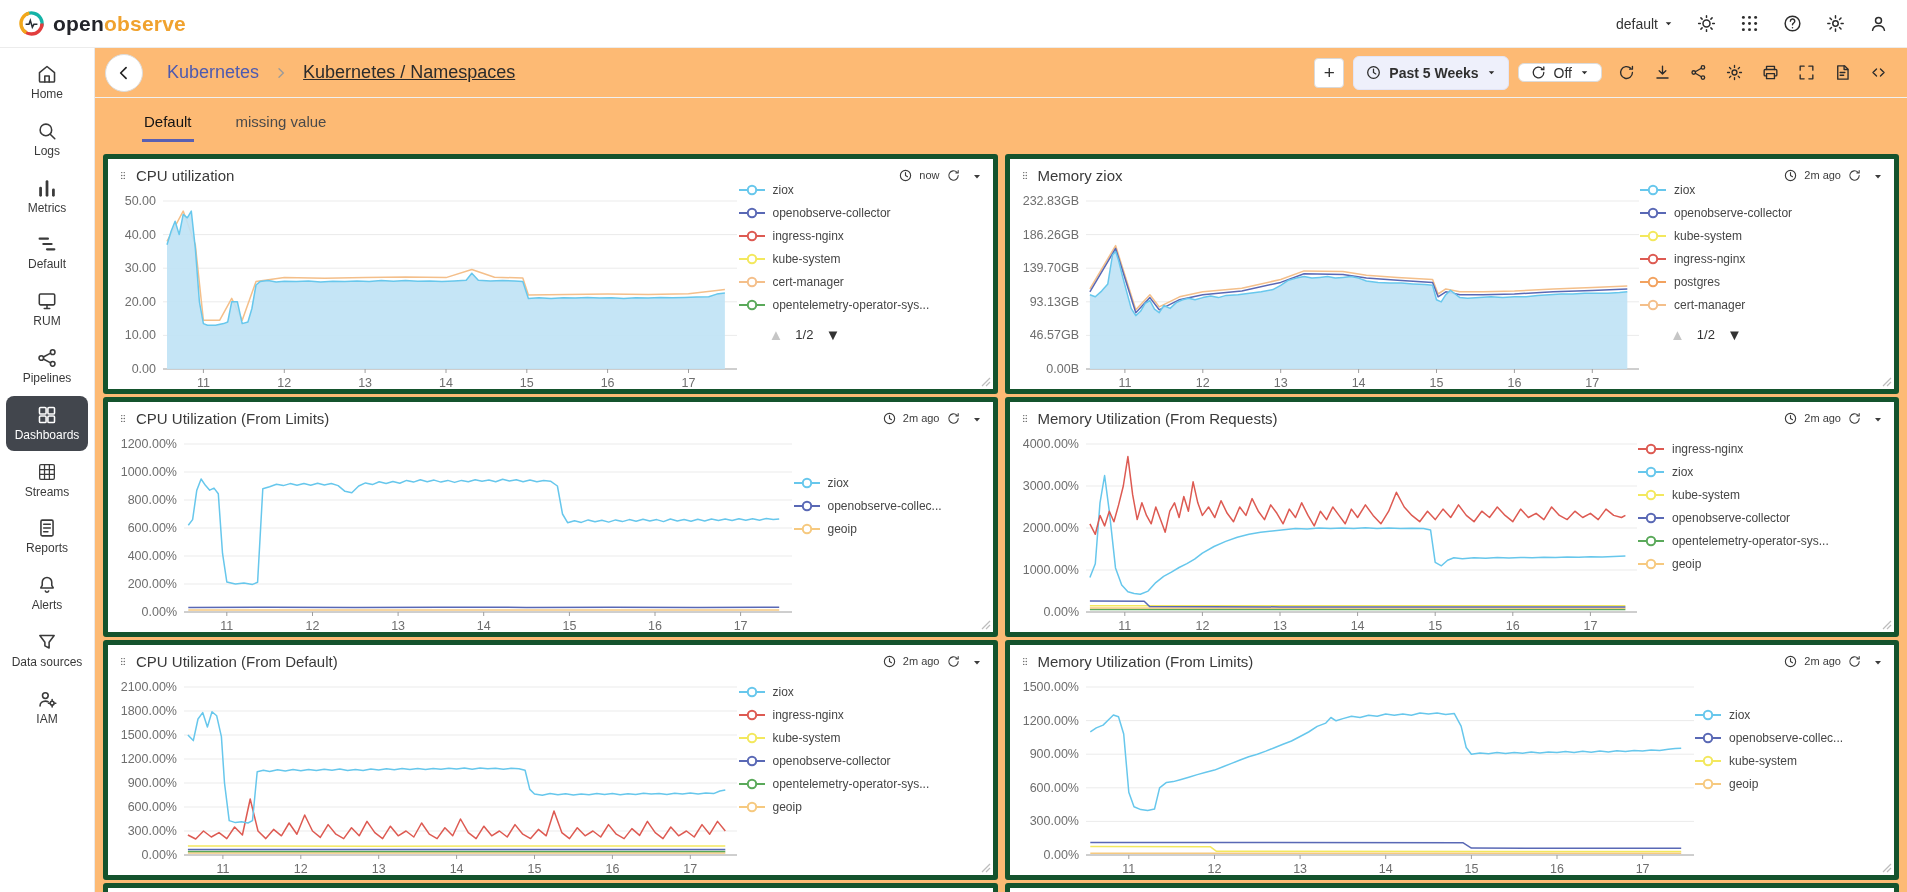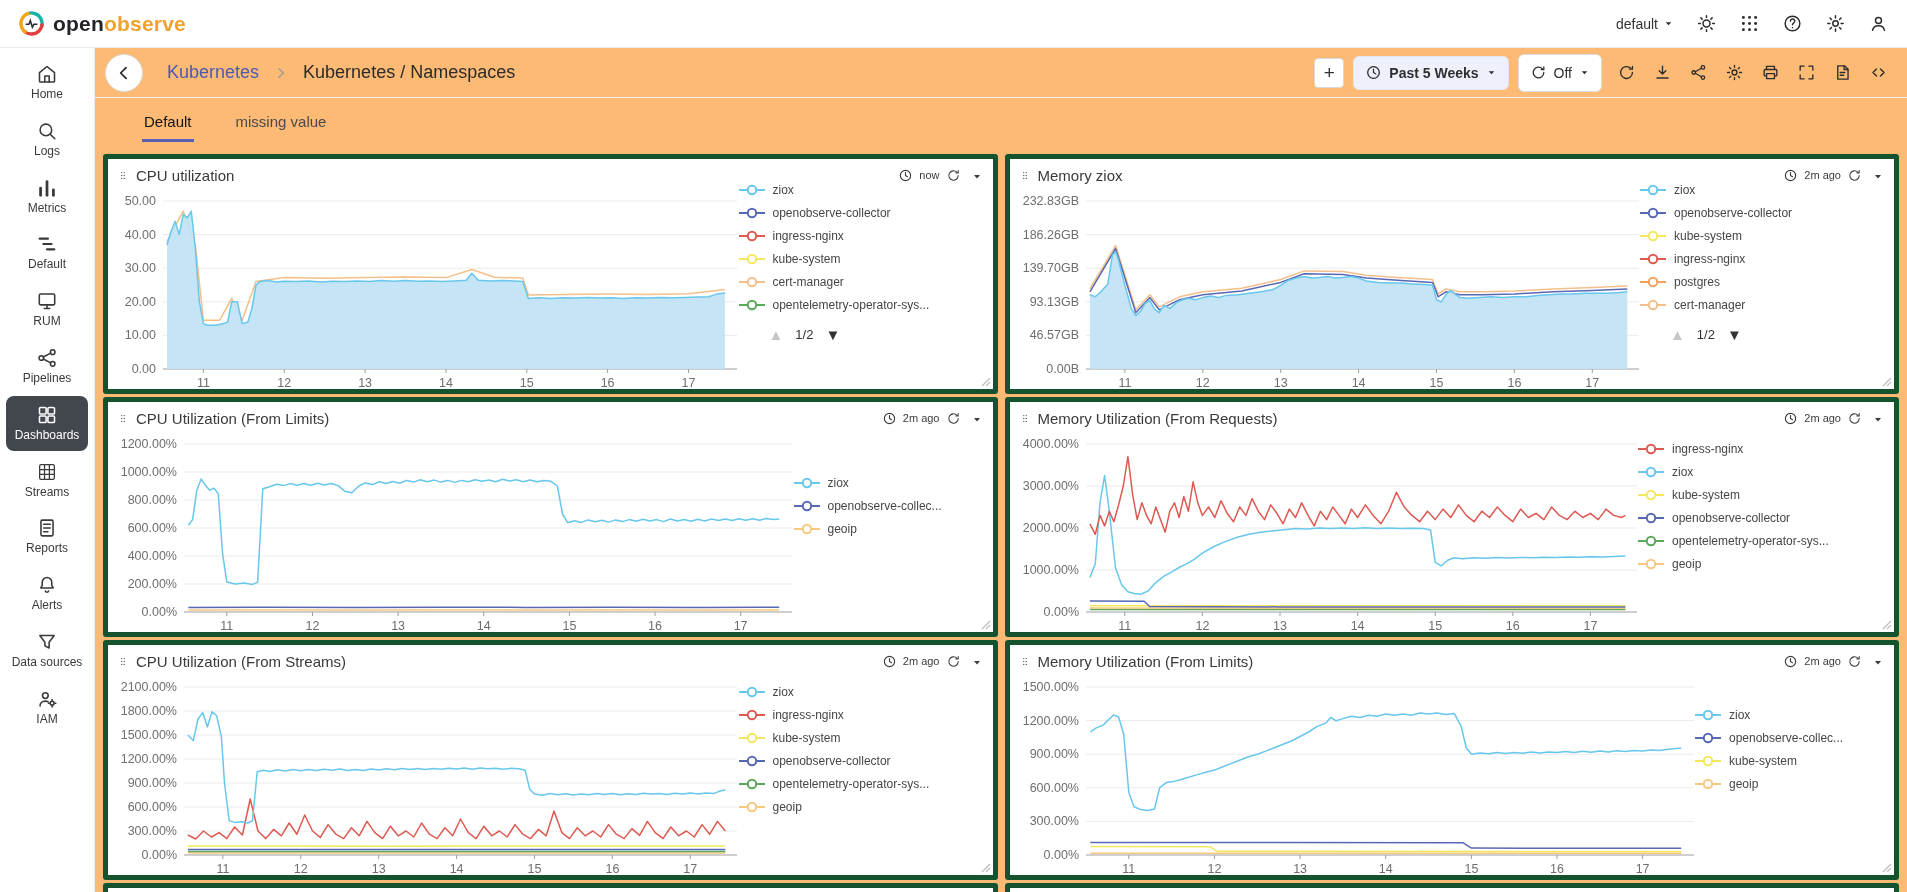--- a/index.html
+++ b/index.html
@@ -27,27 +27,27 @@
 
   
   .main { position:absolute; left:95px; top:48px; right:0; bottom:0; overflow:hidden; background:#fdba74; }
   .toolbar { height:50px; display:flex; align-items:center; padding:0 14px 0 10px; gap:8px;
     border-bottom:1px solid #f0f0f0; }
   .back-btn { width:38px; height:38px; border:1px solid #dcdcdc; border-radius:50%; background:#fff;
     display:flex; align-items:center; justify-content:center; cursor:pointer; flex:none; }
   .back-btn svg { width:20px; height:20px; color:#222; }
   .crumb-link { font-size:18px; color:#4d5ab0; margin-left:16px; cursor:pointer; }
   .crumb-sep { width:16px; height:16px; color:#9a9a9a; margin:0 6px; }
-  .crumb-current { font-size:18px; color:#2b2b2b; }
+  .crumb-current { font-size:18px; color:#2b2b2b;text-decoration:underline; }
   .toolbar-right { margin-left:auto; display:flex; align-items:center; gap:9px; }
   .btn-plus { width:30px; height:30px; border:1px solid #d9d9d9; border-radius:4px; background:#fff;
     font-size:19px; color:#333; display:flex; align-items:center; justify-content:center; cursor:pointer; }
   .btn-time { height:34px; background:#eef0fb; border:1px solid #e2e5f6; border-radius:6px;
     display:flex; align-items:center; gap:7px; padding:0 11px; font-size:14px; font-weight:600; color:#2f2f2f; cursor:pointer; }
-  .btn-off { height:38px; background:#fff; border:1px solid #dcdcdc; border-radius:6px;
+  .btn-off { height:19px; background:#fff; border:1px solid #dcdcdc; border-radius:6px;
     display:flex; align-items:center; gap:7px; padding:0 11px; font-size:14px; color:#2f2f2f; cursor:pointer; }
   .btn-time svg, .btn-off svg { width:17px; height:17px; color:#2c2c2c; }
   .caret9 { width:11px !important; height:11px !important; }
   .tool-icon { width:30px; height:30px; display:flex; align-items:center; justify-content:center; cursor:pointer; }
   .tool-icon svg { width:19px; height:19px; color:#2c2c2c; }
 
   .tabs { height:44px; display:flex; align-items:flex-end; padding-left:47px; gap:40px; }
   .tab { font-size:15px; padding:10px 2px 9px 2px; color:#4a4a4a; border-bottom:3px solid transparent; cursor:pointer; }
   .tab.active { color:#131313; border-bottom-color:#5960b2; }
 
@@ -825,21 +825,21 @@
               <g fill="currentColor">
                 <circle cx="9" cy="5" r="1.6"></circle>
                 <circle cx="15" cy="5" r="1.6"></circle>
                 <circle cx="9" cy="12" r="1.6"></circle>
                 <circle cx="15" cy="12" r="1.6"></circle>
                 <circle cx="9" cy="19" r="1.6"></circle>
                 <circle cx="15" cy="19" r="1.6"></circle>
               </g>
             </svg>
           </span>
-          <span class="panel-title">CPU Utilization (From Streams)</span>
+          <span class="panel-title">CPU Utilization (From Default)</span>
           <span class="panel-meta">
             <span style="display:flex;width:15px;height:15px">
               <svg viewBox="0 0 24 24" fill="none" stroke="currentColor" stroke-width="1.8" stroke-linecap="round" stroke-linejoin="round">
                 <circle cx="12" cy="12" r="8.2"></circle>
                 <path d="M12 7.2 V12 l3.2 2"></path>
               </svg>
             </span>
             <span>2m ago</span>
             <span style="display:flex;width:15px;height:15px">
               <svg viewBox="0 0 24 24" fill="none" stroke="currentColor" stroke-width="1.7" stroke-linecap="round" stroke-linejoin="round">

